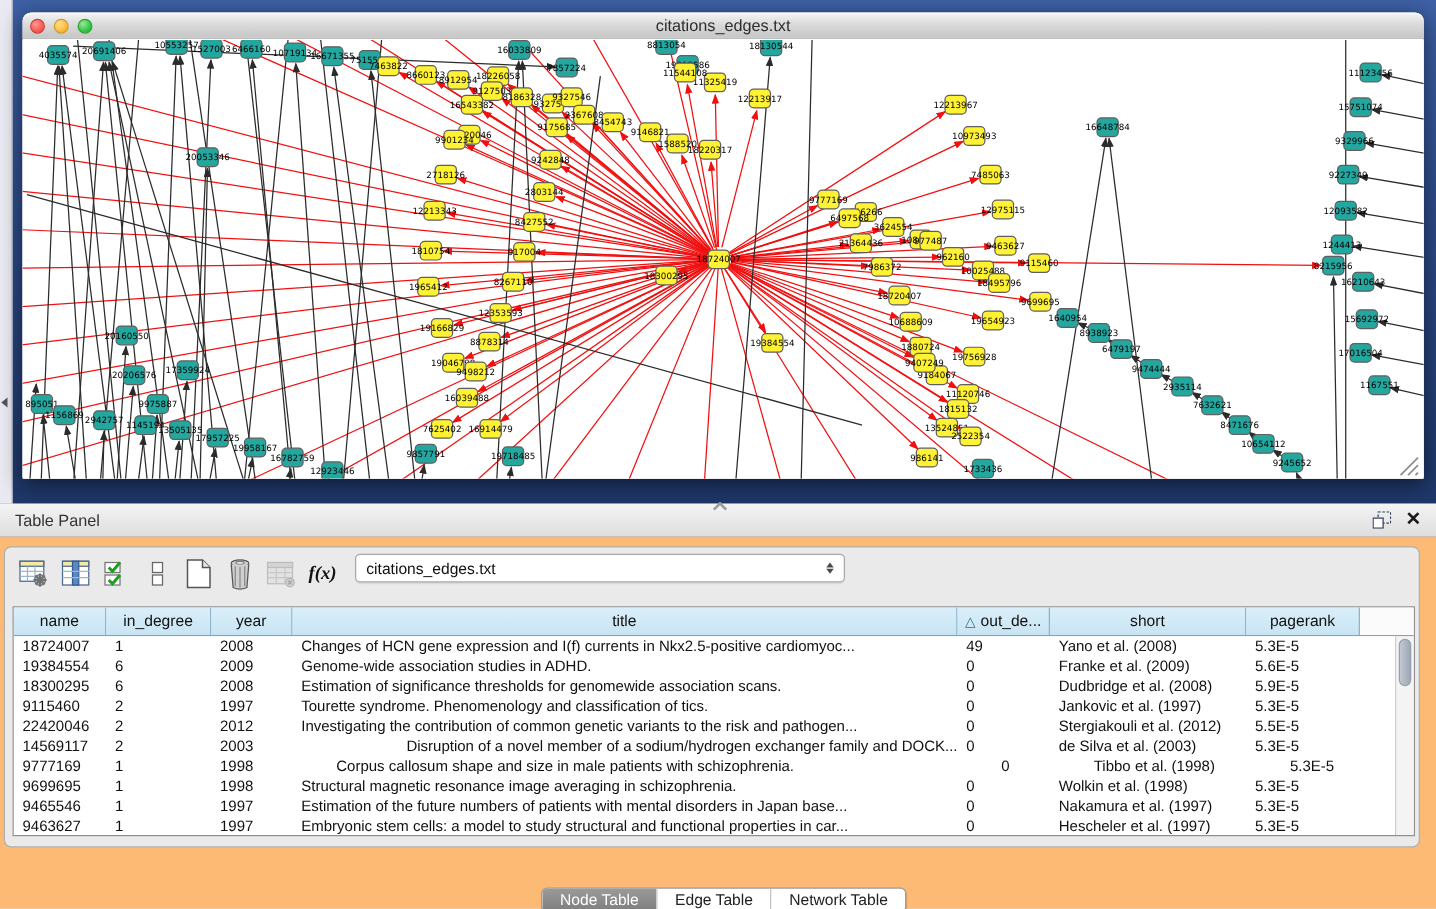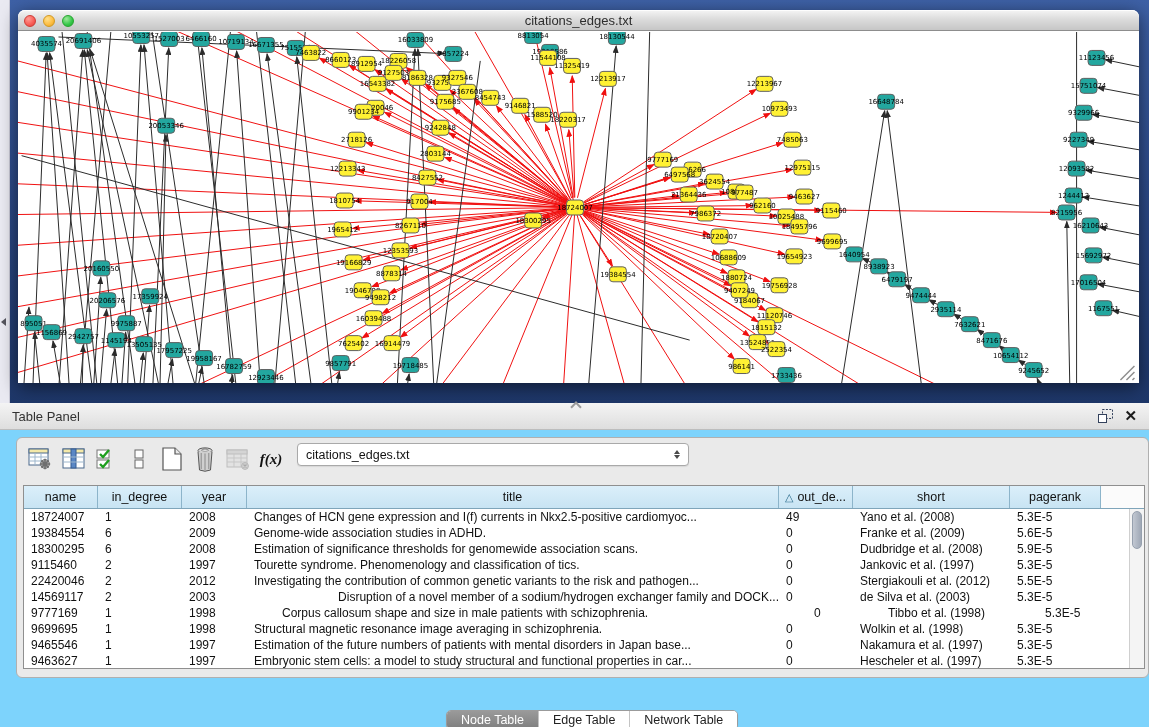--- a/index.html
+++ b/index.html
@@ -29,32 +29,32 @@
   #window-title { font-size:13px; color:#2d2d2d; }
   .tl { position:absolute; top:4.5px; width:12px; height:12px; border-radius:50%; }
   #tl-close   { left:6px;  background:radial-gradient(circle at 35% 30%,#ff9a93,#f85c55 60%,#d7433c); border:1px solid #ce3c36; }
   #tl-min     { left:25px; background:radial-gradient(circle at 35% 30%,#ffe08a,#fdbc40 60%,#dd9f22); border:1px solid #d29a22; }
   #tl-zoom    { left:44px; background:radial-gradient(circle at 35% 30%,#9ee89a,#34c748 60%,#23a532); border:1px solid #27a52f; }
   #graph-canvas { left:0; top:22px; width:1121px; height:351px;
     background:#fff; overflow:hidden; }
   #graph-svg { display:block; }
 
   
-  #table-panel { left:0; top:403px; width:1149px; height:324px; background:#7dd3fc; }
+  #table-panel { left:0; top:403px; width:1149px; height:324px; background:#fdba74; }
   #panel-titlebar { left:0; top:0; width:1149px; height:27px;
     background:linear-gradient(180deg,#f4f4f4,#dedede); border-bottom:1px solid #bdbdbd; }
   #panel-title { position:absolute; left:12px; top:6px; font-size:13px; color:#333; }
   #panel-grip { position:absolute; left:572px; top:0px; width:8px; height:8px;
     border-left:2px solid #9a9a9a; border-top:2px solid #9a9a9a;
     transform:rotate(45deg); }
   #float-icon { position:absolute; right:36px; top:6px; width:15px; height:14px; cursor:pointer; }
   #close-panel-icon { position:absolute; right:12px; top:4px; font-size:15px;
     font-weight:bold; color:#1b1b1b; cursor:pointer; line-height:18px; }
 
-  #panel-box { left:16px; top:34px; width:1133px; height:241px;
+  #panel-box { left:3px; top:34px; width:1133px; height:241px;
     background:#eaeaea; border:1px solid #b0b0b0; border-radius:6px; }
 
   
   #toolbar { position:absolute; left:8px; top:6px; height:30px; display:flex;
     align-items:center; }
   .tb-icon { width:30px; height:26px; display:flex; align-items:center;
     justify-content:center; margin-right:3px; cursor:pointer; }
   .fx { font-family:"Liberation Serif", serif; font-style:italic; font-weight:bold;
     font-size:15px; color:#111; }
   #combo { position:absolute; left:280px; top:5px; width:392px; height:23px;

